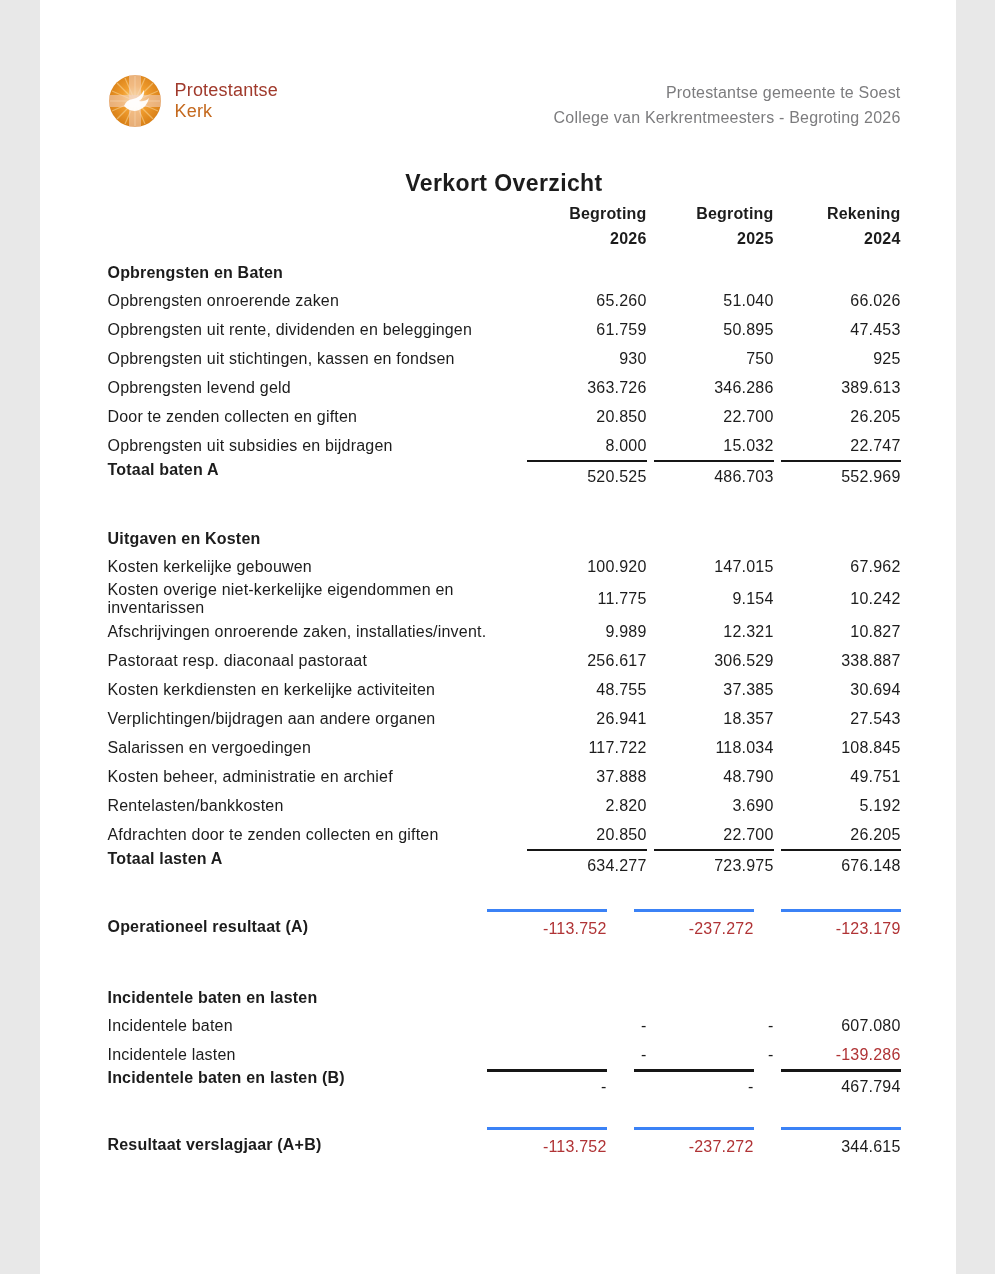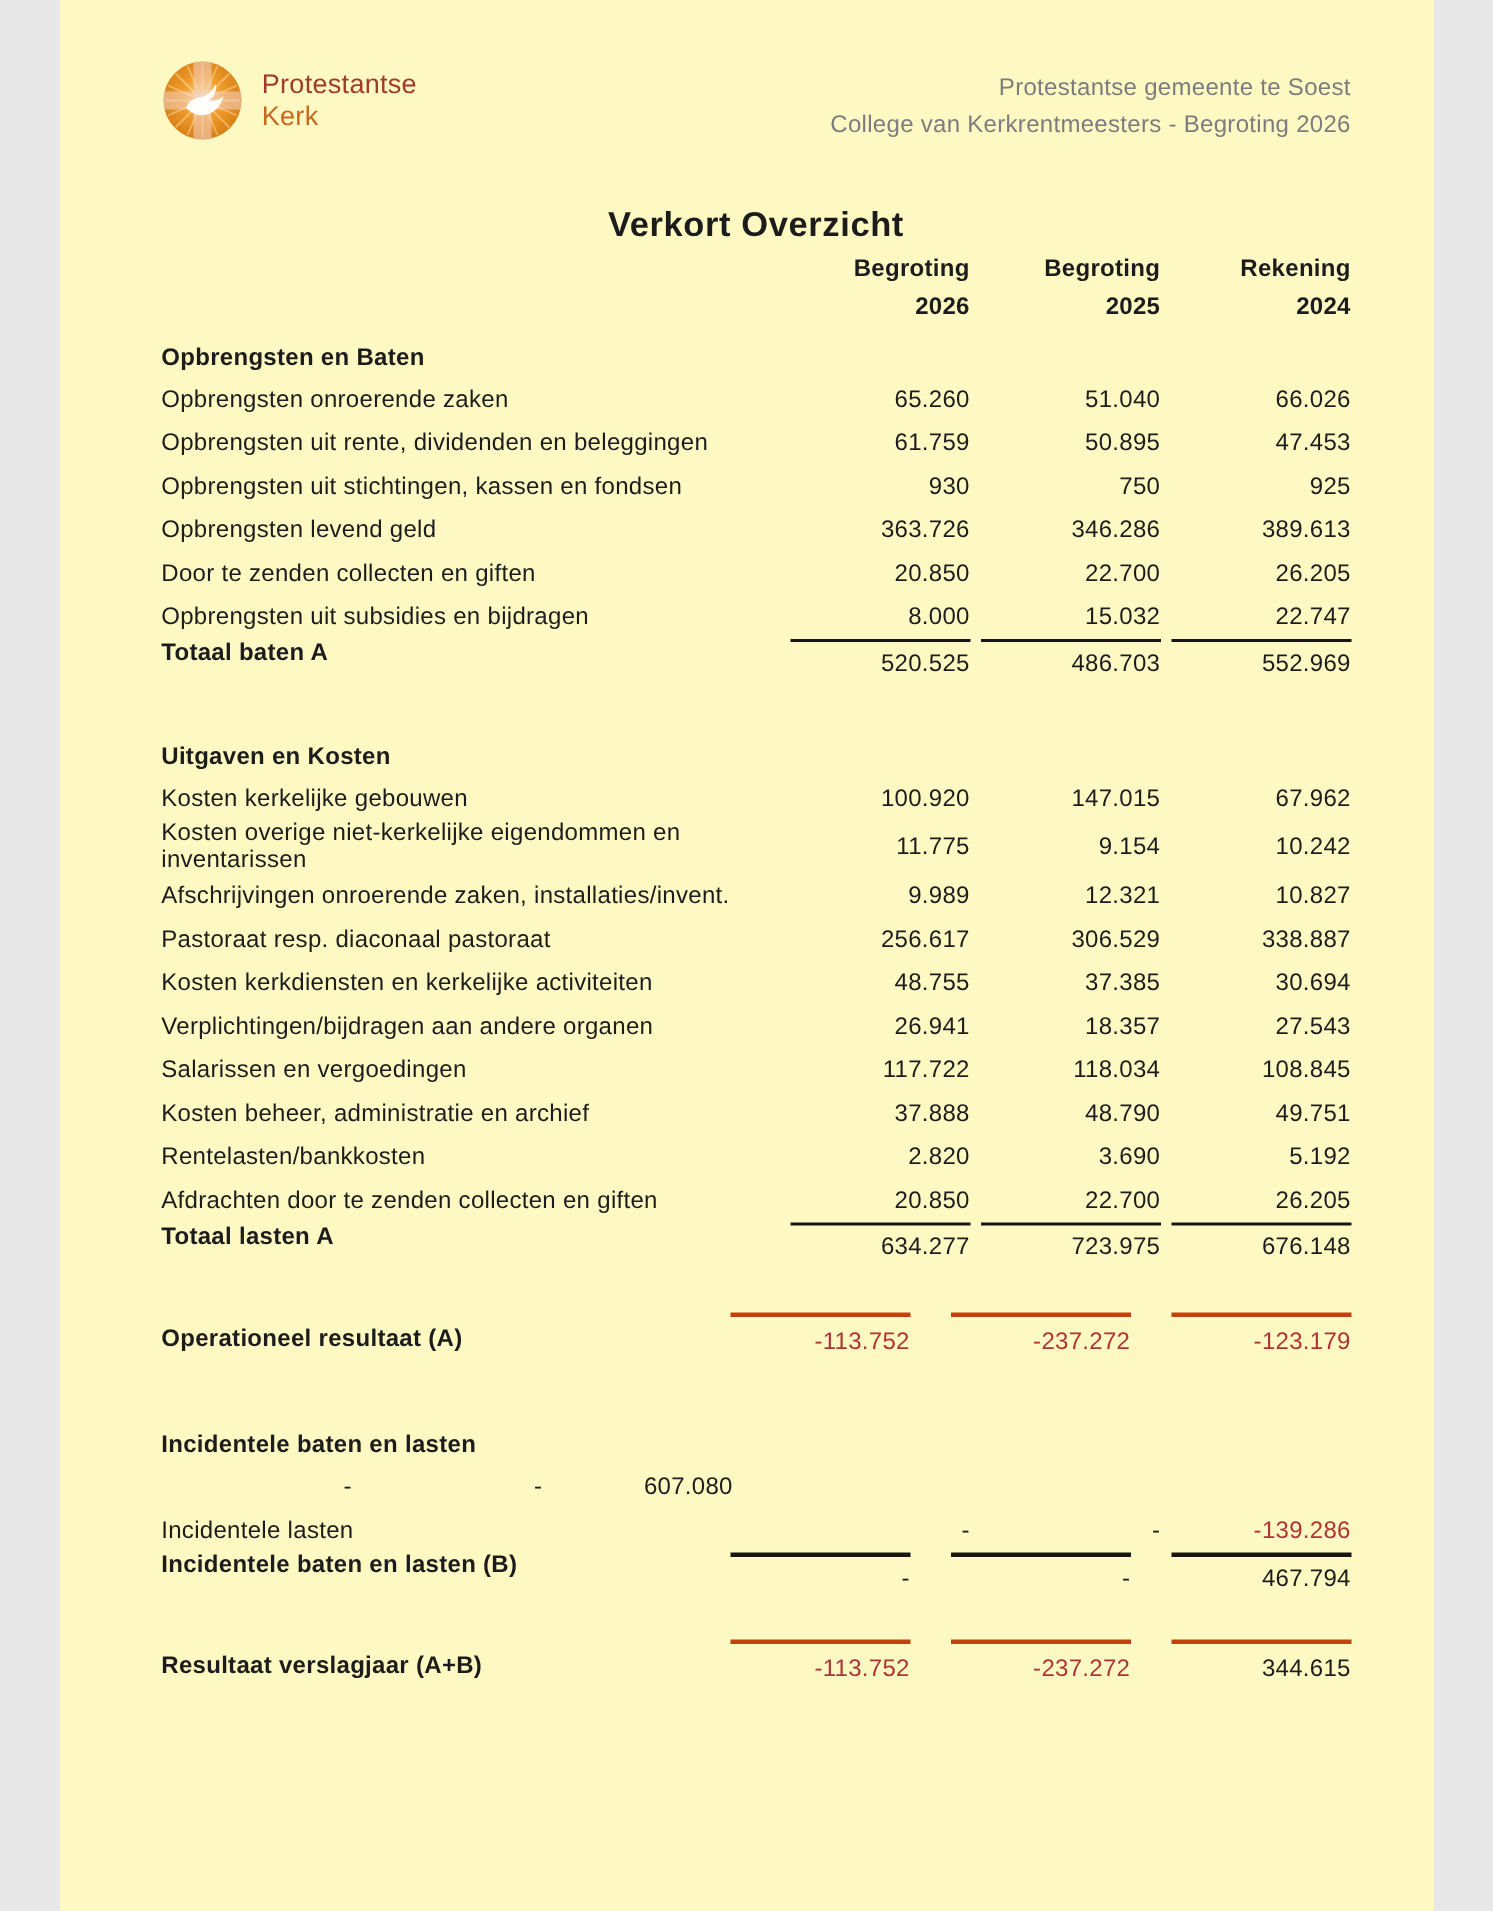--- a/index.html
+++ b/index.html
@@ -1,19 +1,19 @@
 <!DOCTYPE html>
 <html style="--neg: #b03335; --gray: #7c7c7e; --brand-red: #a03a2c; --brand-orange: #c4691e;"><head>
 <meta charset="utf-8">
 <style>
   html,body{margin:0;padding:0;background:#e8e8e8;}
   .page{
-    width:916px;height:1274px;background:#fef9c3;margin:0 auto;
+    width:916px;height:1274px;background:#ffffff;margin:0 auto;
     font-family:"Liberation Sans",sans-serif;color:#1c1c1c;
-    box-sizing:border-box;padding:40px 55px 0 68px;position:relative;
+    box-sizing:border-box;padding:74px 55px 0 68px;position:relative;
     letter-spacing:0.2px;overflow:hidden;
   }
   .top-header{display:flex;justify-content:space-between;align-items:flex-start;height:64px;}
   .logo-wrap{display:flex;align-items:center;gap:13px;}
   .logo-mark{width:54px;height:54px;display:block;}
   .brand-text{line-height:21px;font-size:18px;}
   .brand-line1{color:var(--brand-red);}
   .brand-line2{color:var(--brand-orange);}
   .header-right{text-align:right;color:var(--gray);font-size:16px;line-height:25px;margin-top:6px;}
   .header-right .org{font-weight:normal;}
@@ -27,21 +27,21 @@
   .sec-title{font-weight:bold;margin-top:30px;min-height:26px;display:flex;align-items:center;}
   #table-body .sec-title:first-child{margin-top:9px;}
   .row{min-height:29px;font-size:16px;}
   .bold{font-weight:bold;}
   .row.total{min-height:36px;align-items:flex-start;}
   .row.total .lbl{padding-top:1px;}
   .row.total .val{border-top:2px solid #161616;padding-top:6px;}
   .row.result,.row.resultB{align-items:flex-start;gap:20px;}
   .row.result{margin-top:24px;min-height:46px;}
   .row.result .lbl{padding-top:9px;}
-  .row.result .val{border-top:3px solid #c2410c;padding-top:8px;}
+  .row.result .val{border-top:3px solid #3b82f6;padding-top:8px;}
   .row.resultB{min-height:34px;}
   .row.resultB .val{border-top:3px solid #161616;padding-top:6px;}
   .val.neg{color:var(--neg);}
 </style>
 </head>
 <body>
 
 <div class="page">
 
   <div class="top-header">
@@ -219,20 +219,21 @@
         <div class="val">676.148</div>
       </div>
       <div class="row result">
         <div class="lbl bold">Operationeel resultaat (A)</div>
         <div class="val neg">-113.752</div>
         <div class="val neg">-237.272</div>
         <div class="val neg">-123.179</div>
       </div>
       <div class="sec-title">Incidentele baten en lasten</div>
       <div class="row">
+        <div class="lbl">Incidentele baten</div>
         <div class="val">-</div>
         <div class="val">-</div>
         <div class="val">607.080</div>
       </div>
       <div class="row">
         <div class="lbl">Incidentele lasten</div>
         <div class="val">-</div>
         <div class="val">-</div>
         <div class="val neg">-139.286</div>
       </div>

